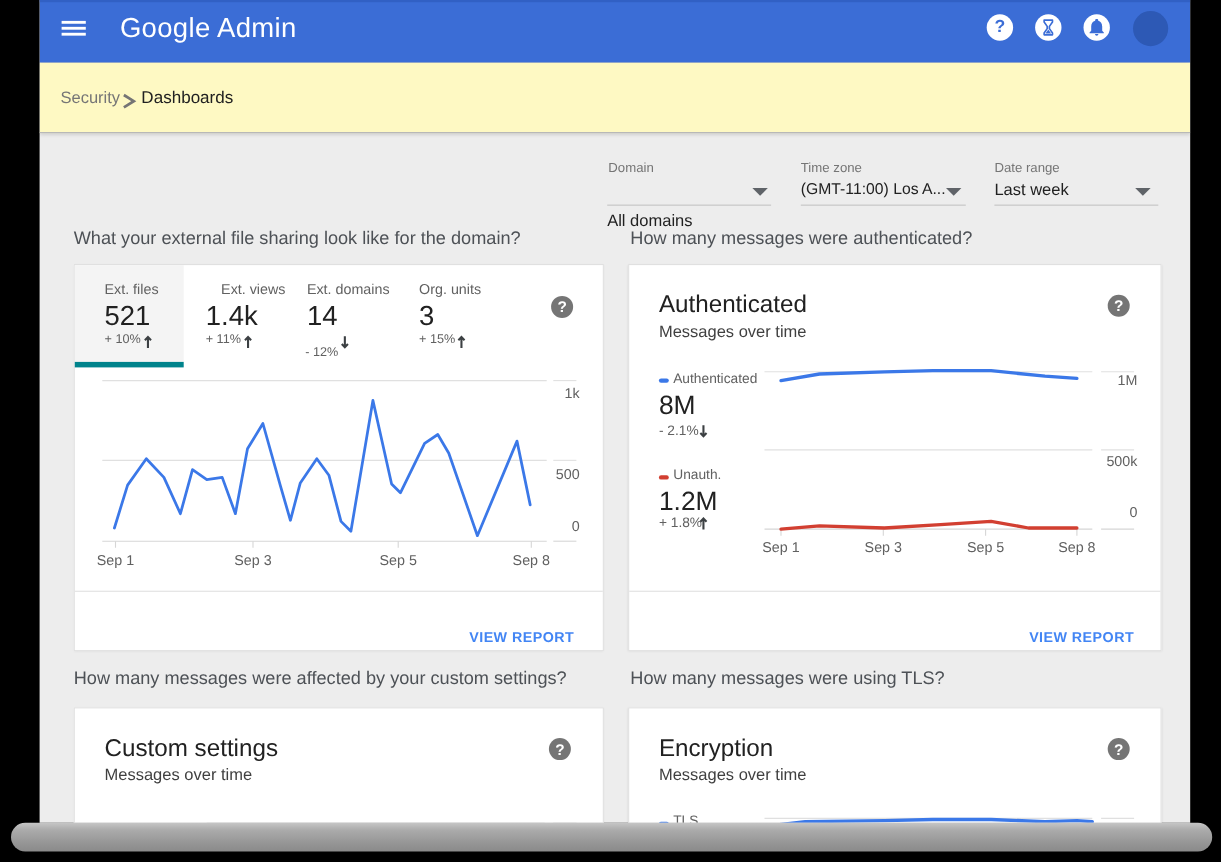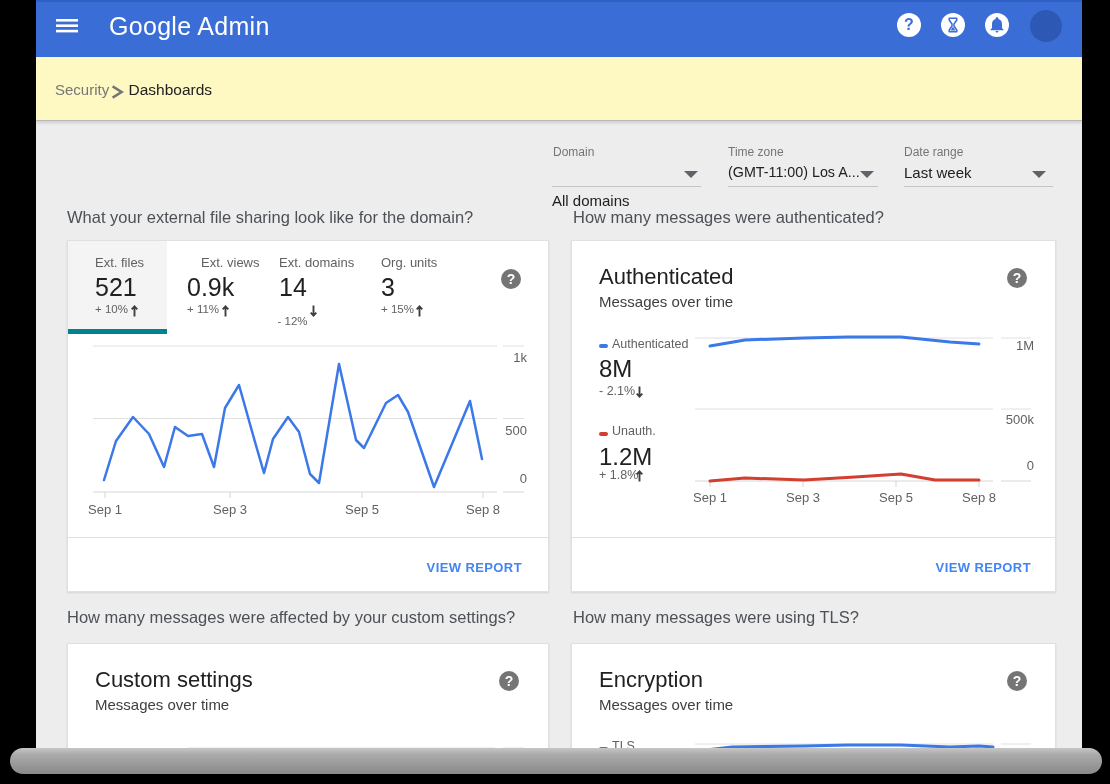--- a/index.html
+++ b/index.html
@@ -28,21 +28,21 @@
   .caret { position:absolute; width:0; height:0; border-left:7px solid transparent;
     border-right:7px solid transparent; border-top:7.5px solid #5f6368; top:171px; }
   .qtitle { position:absolute; line-height:1; font-size:16.5px; color:#4d5156; }
   .card { position:absolute; background:#fff; border:1px solid #e0e0e0;
     box-shadow:0 1px 2px rgba(0,0,0,.1); }
   .help { position:absolute; width:20px; height:20px; border-radius:50%; background:#757575;
     color:#fff; font-size:14px; font-weight:bold; text-align:center; line-height:20px; }
   .statlab { position:absolute; line-height:1; font-size:13px; color:#616161; white-space:nowrap; }
   .statval { position:absolute; line-height:1; font-size:25px; color:#212121; white-space:nowrap; }
   .statdel { position:absolute; line-height:1; font-size:11.5px; color:#616161; white-space:nowrap; }
-  .vr { position:absolute; line-height:1; font-size:13px; font-weight:bold; letter-spacing:.4px; color:#4285f4; }
+  .vr { position:absolute; line-height:1; font-size:13px; font-weight:bold; letter-spacing:.4px; color:#4285f4;margin-top:12px; }
   .cardfootline { position:absolute; left:0; width:100%; height:1px; background:#e0e0e0; }
   .ctitle { position:absolute; line-height:1; font-size:22px; color:#212121; }
   .csub { position:absolute; line-height:1; font-size:15px; color:#404040;text-align:right; }
   .leg { position:absolute; line-height:1; font-size:12.5px; color:#616161; }
   .legval { position:absolute; line-height:1; font-size:24px; color:#212121; }
   .legdel { position:absolute; line-height:1; font-size:12.5px; color:#616161; }
   .dash { position:absolute; width:9px; height:4px; border-radius:2px; }
   svg { position:absolute; overflow:visible; }
   .arr { position:absolute; }
 
@@ -103,21 +103,21 @@
   <div class="qtitle" style="left:31px; top:209px;">What your external file sharing look like for the domain?</div>
   <div class="qtitle" style="left:537px; top:209px;">How many messages were authenticated?</div>
 
   <div class="card" id="card1" style="left:31px; top:240px; width:482px; height:352px;">
     <div class="abs" style="left:0; top:0; width:99px; height:88px; background:#f4f4f4;"></div>
     <div class="abs" style="left:0; top:88px; width:99px; height:5px; background:#00838c;"></div>
     <div class="statlab" style="left:27px; top:15px;">Ext. files</div>
     <div class="statval" style="left:27px; top:34px;">521</div>
     <div class="statdel" style="left:27px; top:62.5px;">+ 10%</div>
     <div class="statlab" style="left:133px; top:15px;">Ext. views</div>
-    <div class="statval" style="left:119px; top:34px;">0.9k</div>
+    <div class="statval" style="left:119px; top:34px;">1.4k</div>
     <div class="statdel" style="left:119px; top:62.5px;">+ 11%</div>
     <div class="statlab" style="left:211px; top:15px;">Ext. domains</div>
     <div class="statval" style="left:211px; top:34px;">14</div>
     <div class="statdel" style="left:209.5px; top:62.5px;margin-top:12px;">- 12%</div>
     <div class="statlab" style="left:313px; top:15px;">Org. units</div>
     <div class="statval" style="left:313px; top:34px;">3</div>
     <div class="statdel" style="left:313px; top:62.5px;">+ 15%</div>
     <svg class="arr" width="7" height="12" style="left:62.5px; top:63.5px;">
         <path d="M3.5 11.4 V1.6 M0.7 4.3 L3.5 1.4 L6.3 4.3" fill="none" stroke="#3c4043" stroke-width="1.9"></path>
       </svg>

